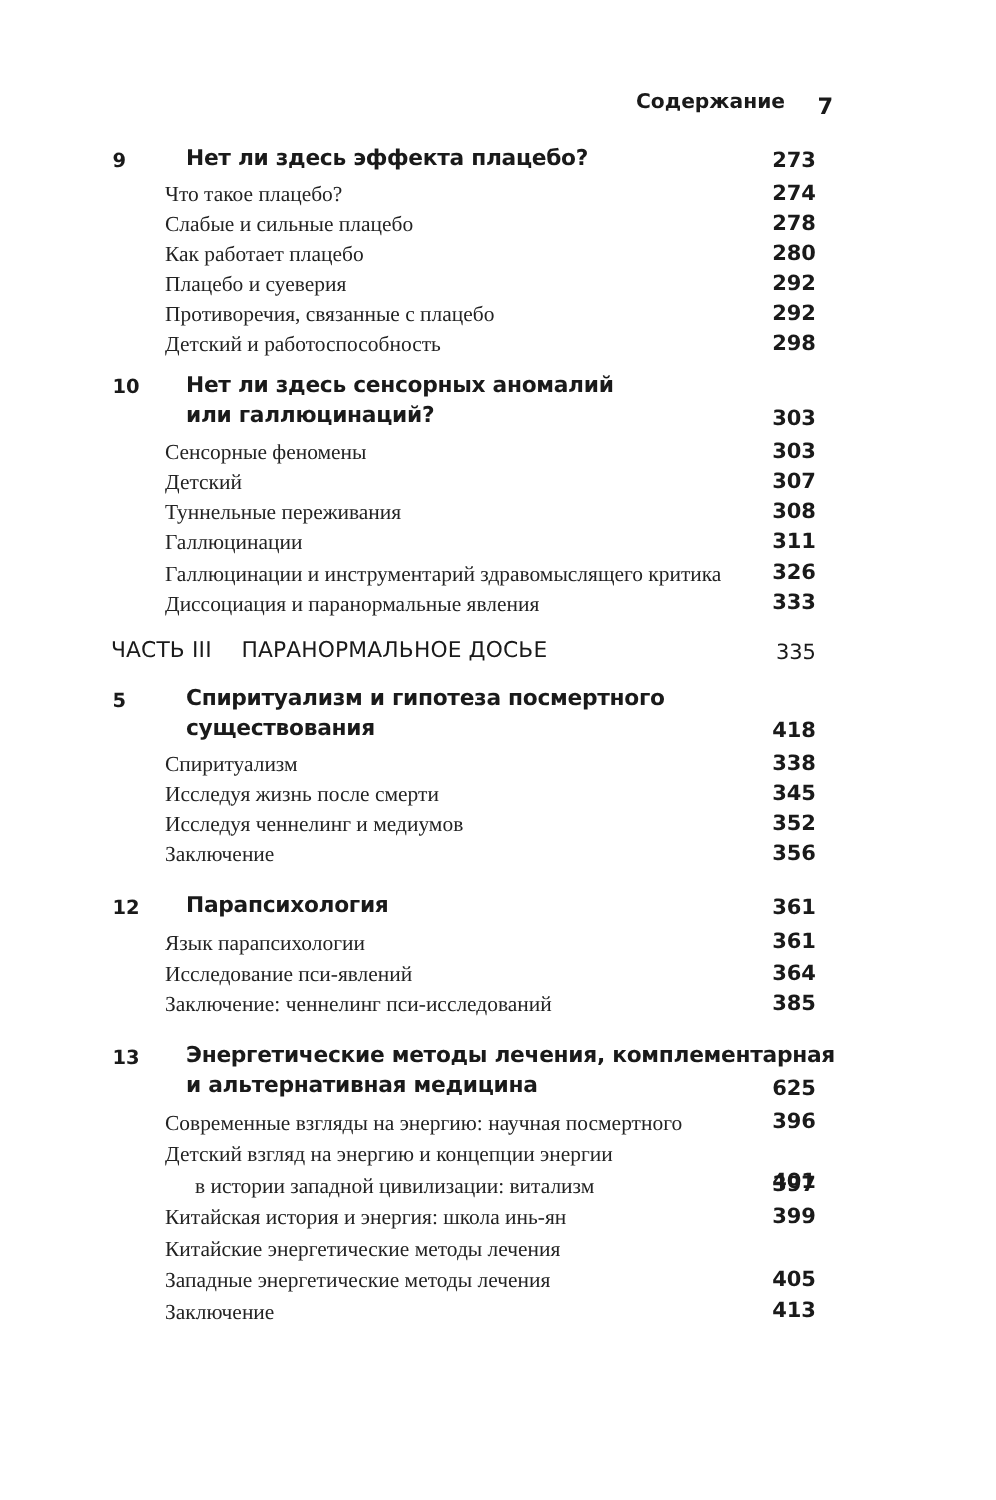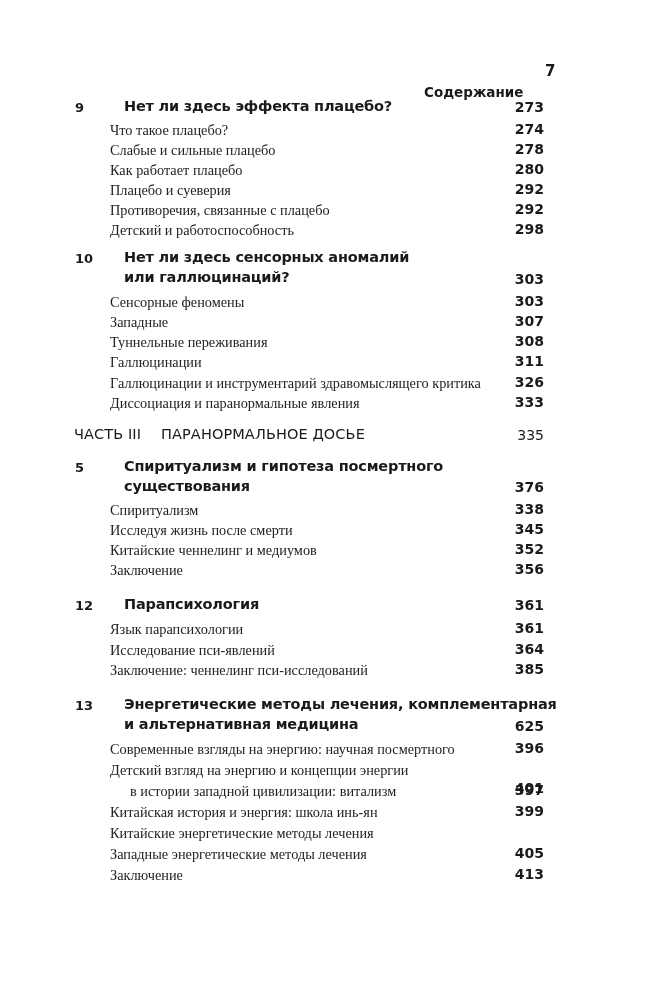--- a/index.html
+++ b/index.html
@@ -1,20 +1,20 @@
 <!DOCTYPE html>
 <html><head>
 <meta charset="utf-8">
 <style>
   html, body { margin:0; padding:0; background:#fff; }
   body { width:664px; height:1000px; position:relative; overflow:hidden; color:#1a1a1a; }
   .sans { font-family: "DejaVu Sans", "Liberation Sans", sans-serif; }
   .serif { font-family: "Liberation Serif", "DejaVu Serif", serif; }
   .header { position:absolute; top:60px; left:0; width:664px; height:20px; }
-  .header .title { position:absolute; left:424px; top:0; font-size:13.5px; font-weight:600;margin-top:24px; }
+  .header .title { position:absolute; left:424px; top:0; font-size:13.5px; font-weight:600; }
   .header .pnum { position:absolute; left:545px; top:2px; font-size:15px; font-weight:600; }
   .chap-num { position:absolute; left:75px; font-size:13px; font-weight:600; }
   .chap-title { position:absolute; left:124px; font-size:14.5px; font-weight:600; line-height:20px; letter-spacing:-0.2px; }
   .page { position:absolute; right:120px; font-size:14px; font-weight:600; text-align:right; }
   .sec { position:absolute; left:110px; font-size:14.3px; line-height:20px; color:#222; }
   .sec.indent { left:130px; }
   .part { position:absolute; left:74px; font-size:14.5px; font-weight:500; letter-spacing:0.1px; }
 </style>
 </head>
 <body>
@@ -44,21 +44,21 @@
 </div>
 
 <div>
   <span class="chap-num sans" style="top:251px">10</span>
   <span class="chap-title sans" style="top:247px">Нет ли здесь сенсорных аномалий</span>
   <span class="chap-title sans" style="top:267px">или галлюцинаций?</span>
   <span class="page sans" style="top:271px">303</span>
 
   <span class="sec serif" style="top:292px">Сенсорные феномены</span>
   <span class="page sans" style="top:293px">303</span>
-  <span class="sec serif" style="top:312px">Западные</span>
+  <span class="sec serif" style="top:312px">Детский</span>
   <span class="page sans" style="top:313px">307</span>
   <span class="sec serif" style="top:332px">Туннельные переживания</span>
   <span class="page sans" style="top:333px">308</span>
   <span class="sec serif" style="top:352px">Галлюцинации</span>
   <span class="page sans" style="top:353px">311</span>
   <span class="sec serif" style="top:373px">Галлюцинации и инструментарий здравомыслящего критика</span>
   <span class="page sans" style="top:374px">326</span>
   <span class="sec serif" style="top:393px">Диссоциация и паранормальные явления</span>
   <span class="page sans" style="top:394px">333</span>
 </div>
@@ -66,27 +66,27 @@
 <div>
   <span class="part sans" style="top:426px">ЧАСТЬ III</span>
   <span class="part sans" style="top:426px; left:161px">ПАРАНОРМАЛЬНОЕ ДОСЬЕ</span>
   <span class="page sans" style="top:427px; font-weight:500">335</span>
 </div>
 
 <div>
   <span class="chap-num sans" style="top:460px">5</span>
   <span class="chap-title sans" style="top:456px">Спиритуализм и гипотеза посмертного</span>
   <span class="chap-title sans" style="top:476px">существования</span>
-  <span class="page sans" style="top:479px">376</span>
+  <span class="page sans" style="top:479px">418</span>
 
   <span class="sec serif" style="top:500px">Спиритуализм</span>
   <span class="page sans" style="top:501px">338</span>
   <span class="sec serif" style="top:520px">Исследуя жизнь после смерти</span>
   <span class="page sans" style="top:521px">345</span>
-  <span class="sec serif" style="top:540px">Китайские ченнелинг и медиумов</span>
+  <span class="sec serif" style="top:540px">Исследуя ченнелинг и медиумов</span>
   <span class="page sans" style="top:541px">352</span>
   <span class="sec serif" style="top:560px">Заключение</span>
   <span class="page sans" style="top:561px">356</span>
 </div>
 
 <div>
   <span class="chap-num sans" style="top:598px">12</span>
   <span class="chap-title sans" style="top:594px">Парапсихология</span>
   <span class="page sans" style="top:597px">361</span>
 

